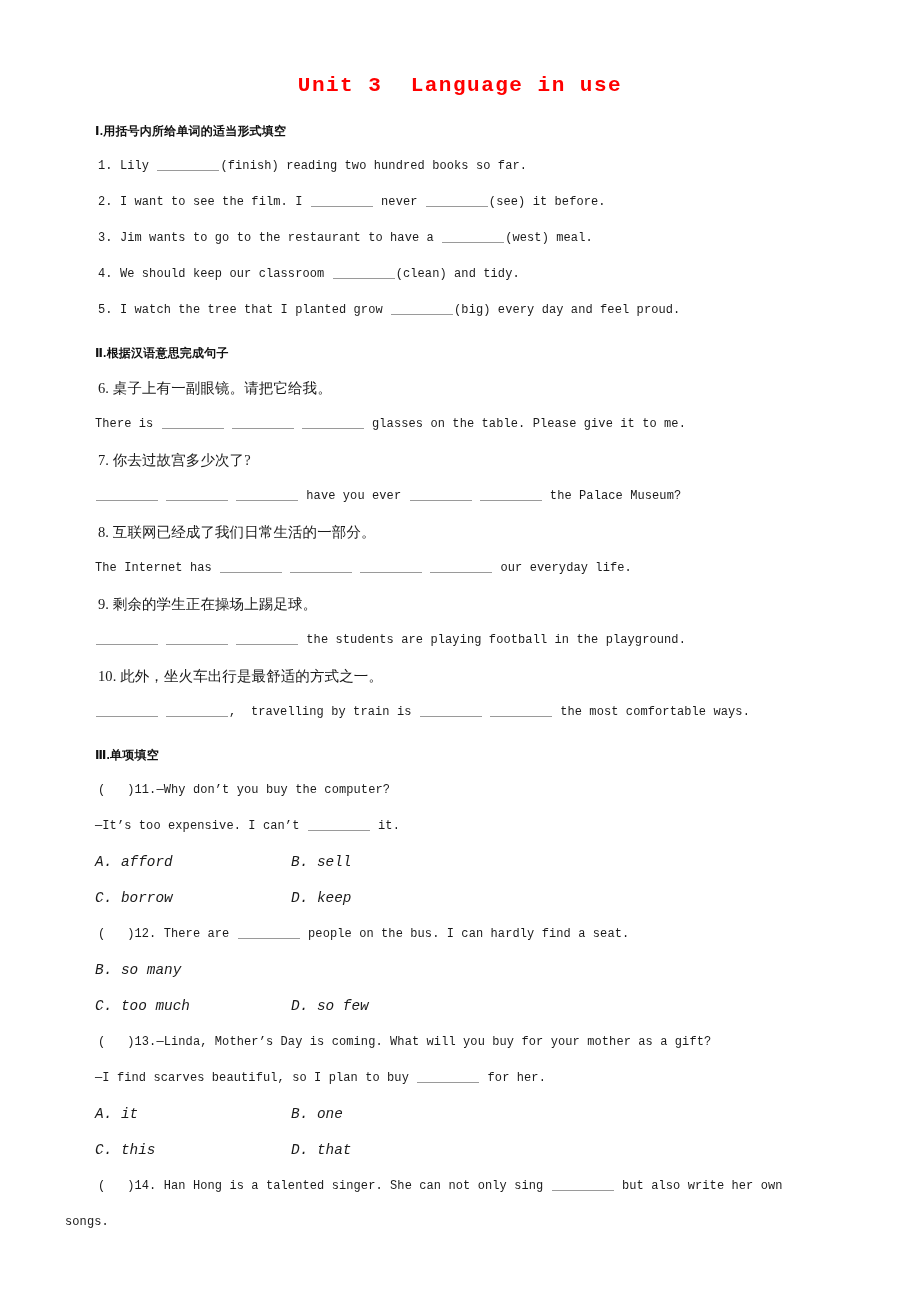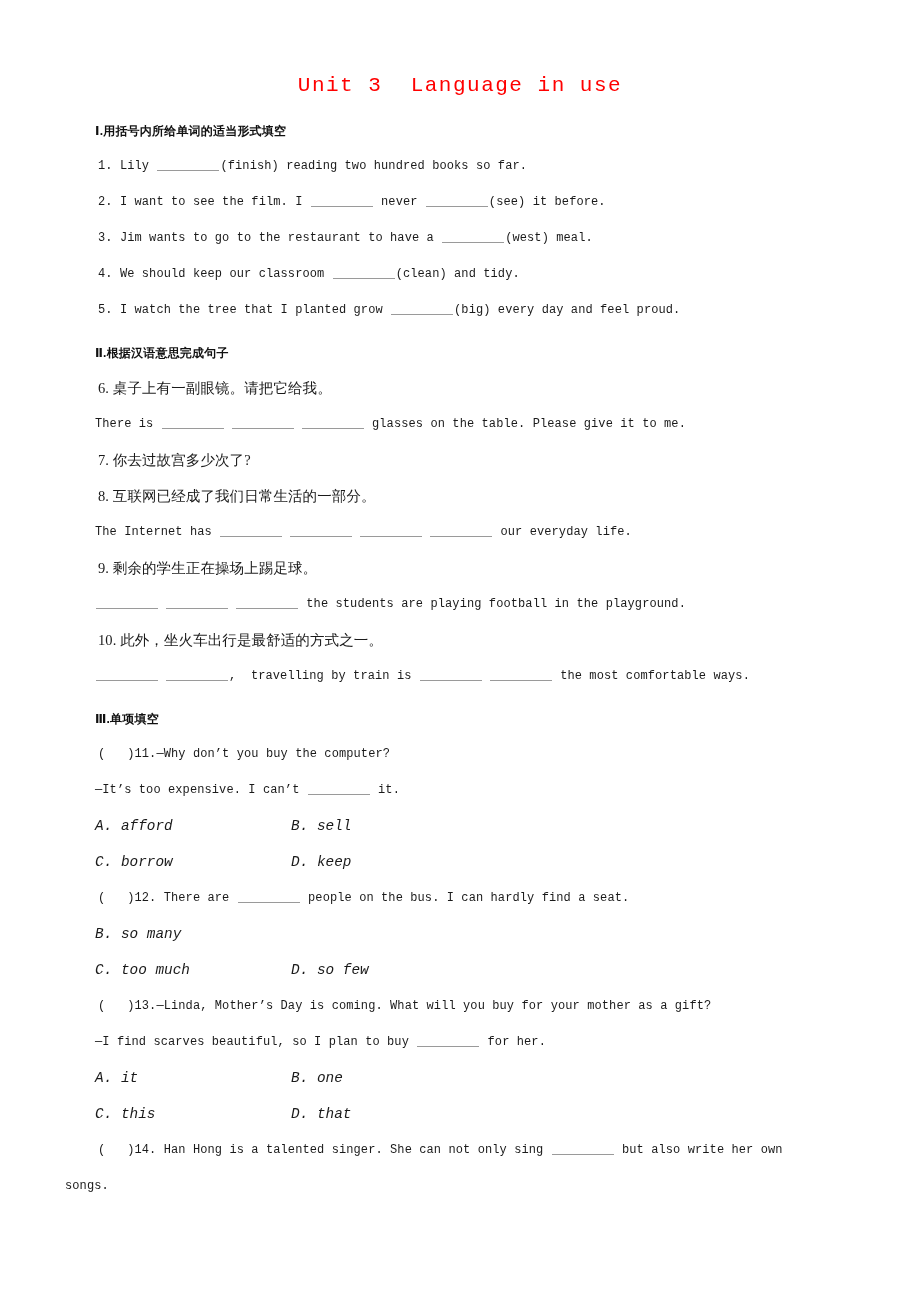--- a/index.html
+++ b/index.html
@@ -26,21 +26,21 @@
 
   
   .doc-title {
     position: absolute;
     left: 0;
     top: 74px;
     width: 920px;
     text-align: center;
     color: #ff0000;
     font-family: "Liberation Mono", "DejaVu Sans Mono", monospace;
-    font-weight: normal;
+    font-weight: bold;
     font-size: 21px;
     letter-spacing: 1.5px;
     white-space: pre;
   }
 
   
   .content {
     position: absolute;
     left: 95px;
     top: 118px;
@@ -127,20 +127,21 @@
     <div class="q-line indent"><span>5. I watch the tree that I planted grow </span><span class="blank w1"></span><span>(big) every day and feel proud.</span></div>
 
     <div class="section-head second">Ⅱ.根据汉语意思完成句子</div>
 
     <div class="q-line cn indent">6. 桌子上有一副眼镜。请把它给我。</div>
 
     <div class="q-line flush"><span>There is </span><span class="blank w1"></span><span class="spacer-sm"></span><span class="blank w1"></span><span class="spacer-sm"></span><span class="blank w1"></span><span> glasses on the table. Please give it to me.</span></div>
 
     <div class="q-line cn indent">7. 你去过故宫多少次了?</div>
 
+    <div class="q-line flush"><span class="blank w1"></span><span class="spacer-sm"></span><span class="blank w1"></span><span class="spacer-sm"></span><span class="blank w1"></span><span> have you ever </span><span class="blank w1"></span><span class="spacer-sm"></span><span class="blank w1"></span><span> the Palace Museum?</span></div>
 
     <div class="q-line cn indent">8. 互联网已经成了我们日常生活的一部分。</div>
 
     <div class="q-line flush"><span>The Internet has </span><span class="blank w1"></span><span class="spacer-sm"></span><span class="blank w1"></span><span class="spacer-sm"></span><span class="blank w1"></span><span class="spacer-sm"></span><span class="blank w1"></span><span> our everyday life.</span></div>
 
     <div class="q-line cn indent">9. 剩余的学生正在操场上踢足球。</div>
 
     <div class="q-line flush"><span class="blank w1"></span><span class="spacer-sm"></span><span class="blank w1"></span><span class="spacer-sm"></span><span class="blank w1"></span><span> the students are playing football in the playground.</span></div>
 
     <div class="q-line cn indent">10. 此外，坐火车出行是最舒适的方式之一。</div>

